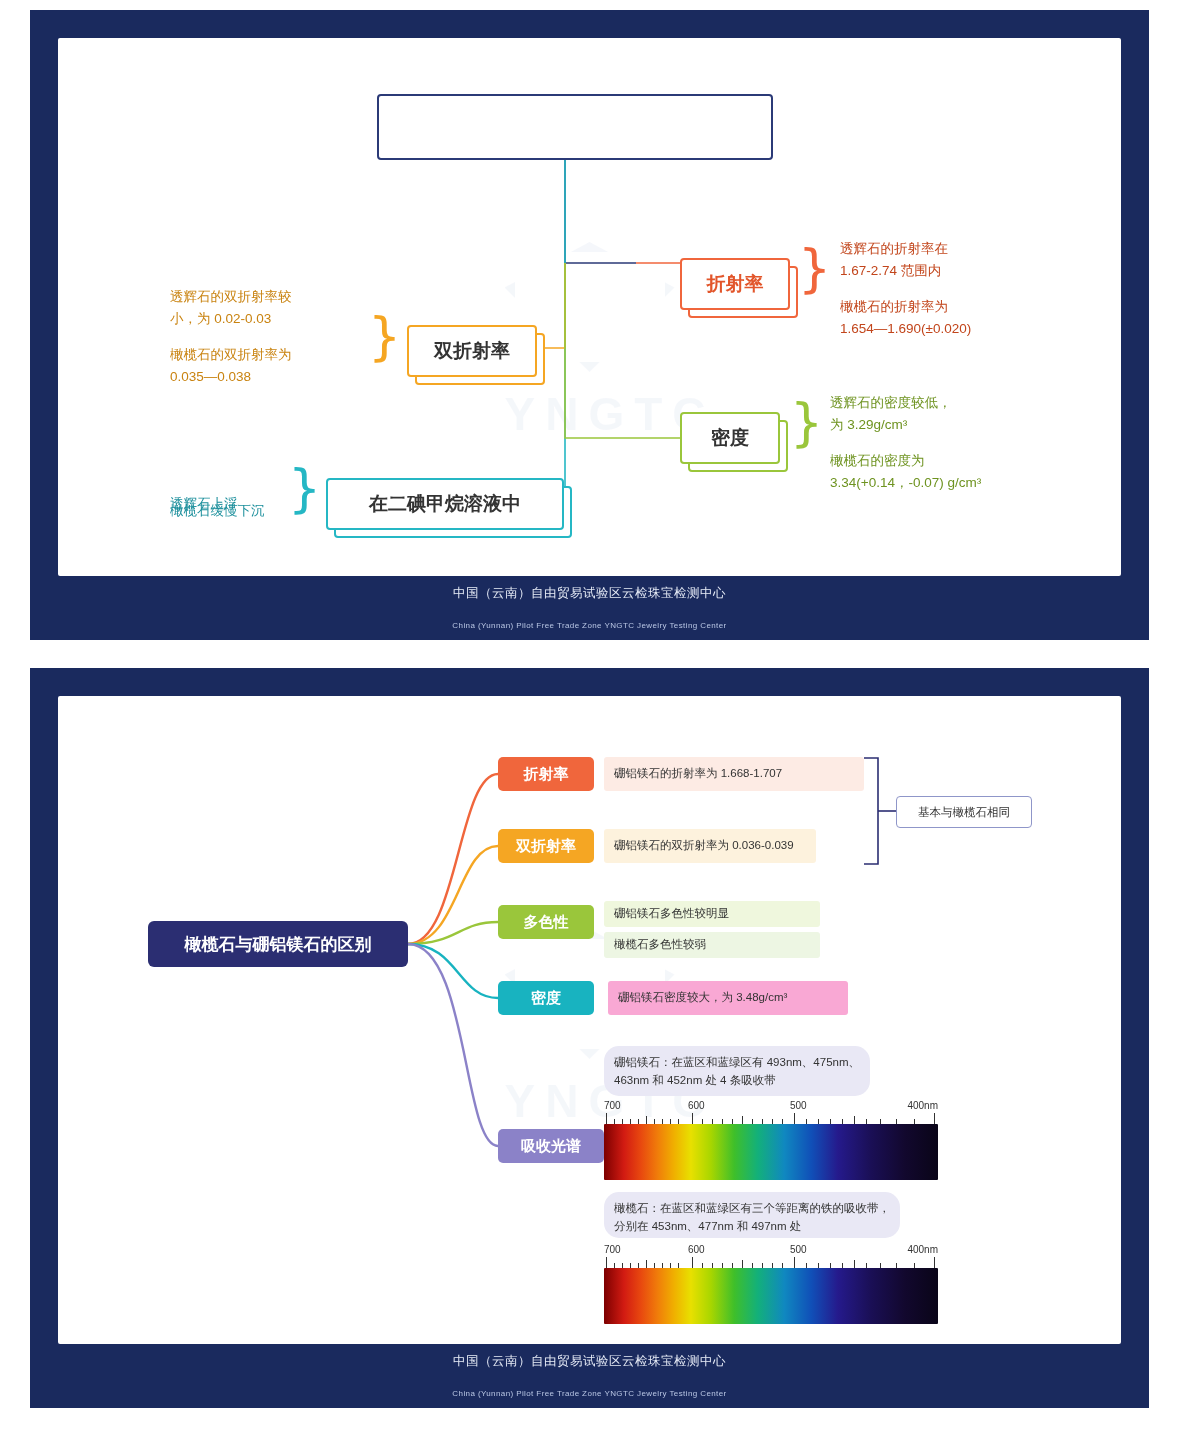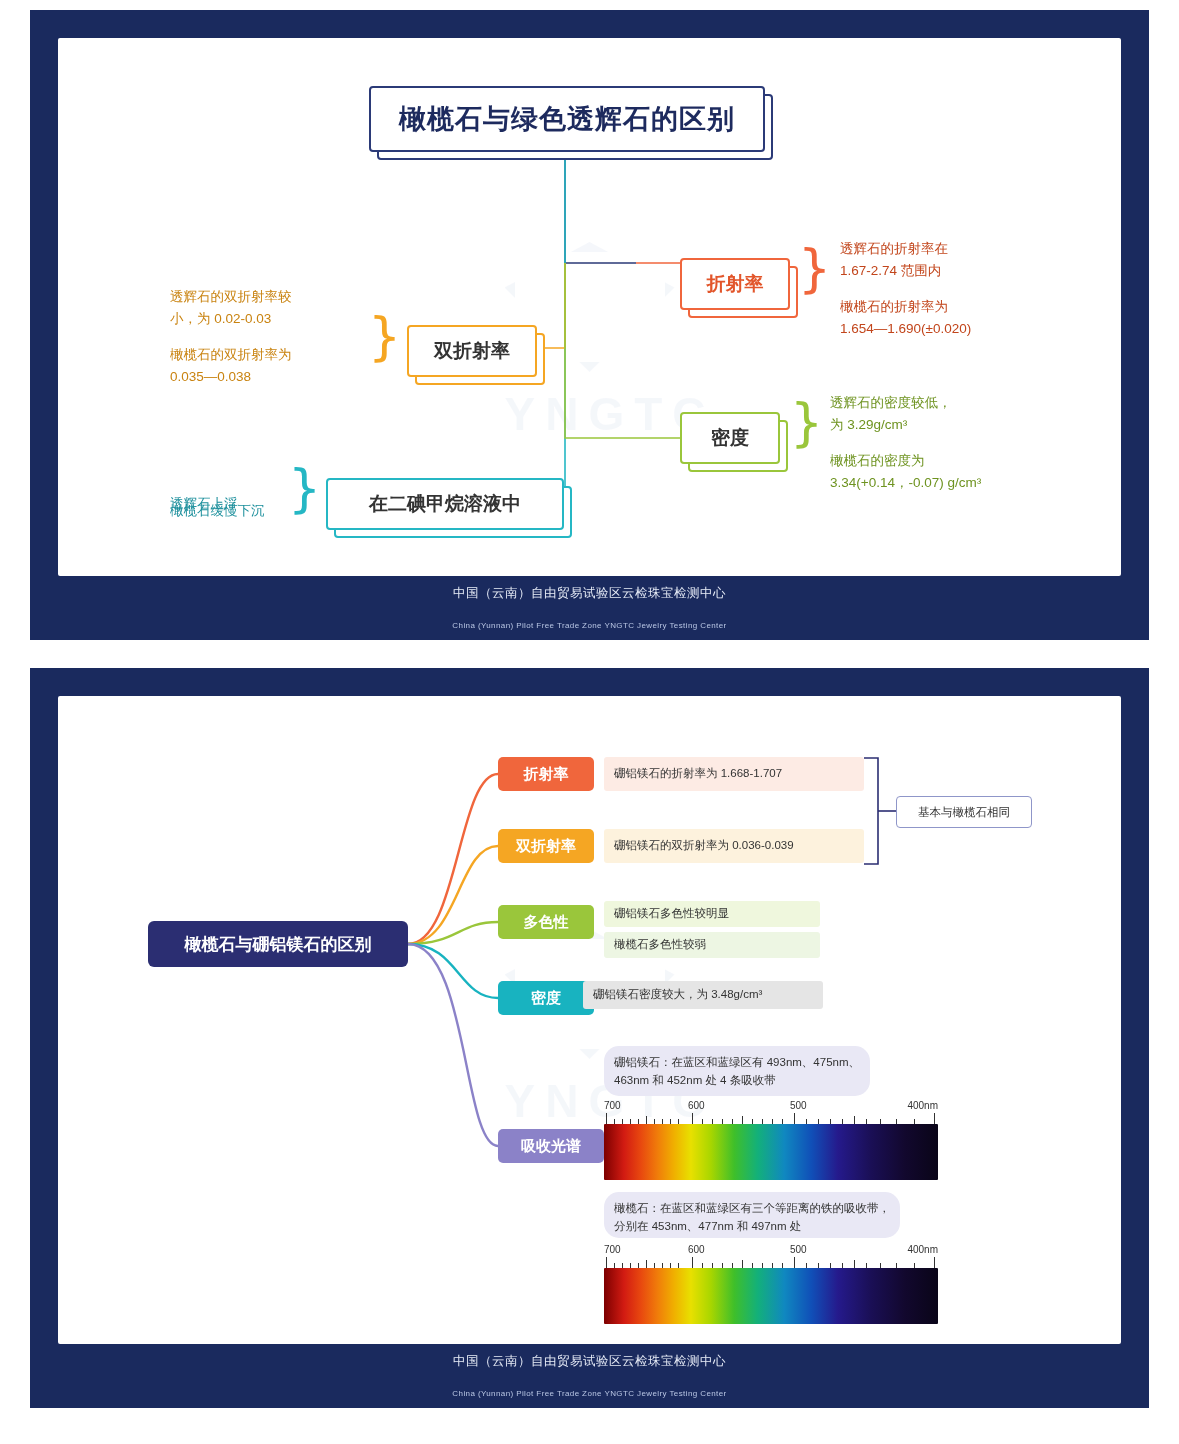--- a/index.html
+++ b/index.html
@@ -58,21 +58,20 @@
       <path d="M507,225 L507,452 " fill="none" stroke="#2b3a77" stroke-width="0"></path>
       <path d="M507,112 L507,462 L268,462" fill="none" stroke="#25b7c4" stroke-width="1.6"></path>
       <path d="M507,300 L578,300" fill="none" stroke="#f0663c" stroke-width="0"></path>
       <path d="M578,225 L626,225" fill="none" stroke="#f0663c" stroke-width="1.6"></path>
       <path d="M507,310 L455,310" fill="none" stroke="#f5a623" stroke-width="1.6"></path>
       <path d="M507,225 L507,310" fill="none" stroke="#f5a623" stroke-width="1.6"></path>
       <path d="M507,225 L507,400 L626,400" fill="none" stroke="#9ac63b" stroke-width="1.6"></path>
     </svg>
 
     <div class="title-sh"></div>
-    <div class="title">橄榄石与绿色透辉石的区别</div>
 
     <div class="node-sh" style="left:630px;top:228px;width:106px;height:48px;border:2px solid #f0663c;"></div>
     <div class="node" style="left:622px;top:220px;width:106px;height:48px;border:2px solid #f0663c;color:#e2552a;font-size:19px;">折射率</div>
     <div class="brace" style="left:740px;top:204px;color:#f0663c;">}</div>
     <div class="txt" style="left:782px;top:200px;color:#c2451b;">透辉石的折射率在
 1.67-2.74 范围内</div>
     <div class="txt" style="left:782px;top:258px;color:#c2451b;">橄榄石的折射率为
 1.654—1.690(±0.020)</div>
 
     <div class="node-sh" style="left:357px;top:295px;width:126px;height:48px;border:2px solid #f5a623;"></div>
@@ -121,30 +120,30 @@
       <path d="M806,62 L820,62 L820,168 L806,168" fill="none" stroke="#2b2e72" stroke-width="1.6"></path>
       <path d="M820,115 L838,115" fill="none" stroke="#2b2e72" stroke-width="1.6"></path>
     </svg>
 
     <div class="root">橄榄石与硼铝镁石的区别</div>
 
     <div class="pill" style="left:440px;top:61px;width:96px;background:#f0663c;">折射率</div>
     <div class="bar" style="left:546px;top:61px;width:260px;height:34px;background:#fdebe4;">硼铝镁石的折射率为 1.668-1.707</div>
 
     <div class="pill" style="left:440px;top:133px;width:96px;background:#f5a623;">双折射率</div>
-    <div class="bar" style="left:546px;top:133px;width:260px;height:34px;background:#fdf2dd;">硼铝镁石的双折射率为 0.036-0.039</div>
+    <div class="bar" style="left:546px;top:133px;width:212px;height:34px;background:#fdf2dd;">硼铝镁石的双折射率为 0.036-0.039</div>
 
     <div class="note" style="left:838px;top:100px;width:134px;height:30px;">基本与橄榄石相同</div>
 
     <div class="pill" style="left:440px;top:209px;width:96px;background:#9ac63b;">多色性</div>
     <div class="bar" style="left:546px;top:205px;width:216px;height:26px;background:#eff7dd;">硼铝镁石多色性较明显</div>
     <div class="bar" style="left:546px;top:236px;width:216px;height:26px;background:#edf6e3;">橄榄石多色性较弱</div>
 
     <div class="pill" style="left:440px;top:285px;width:96px;background:#18b3c0;">密度</div>
-    <div class="bar" style="left:525px;top:285px;width:240px;height:28px;background:#e5e5e5;">硼铝镁石密度较大，为 3.48g/cm³</div>
+    <div class="bar" style="left:550px;top:285px;width:240px;height:34px;background:#f9a8d4;">硼铝镁石密度较大，为 3.48g/cm³</div>
 
     <div class="pill" style="left:440px;top:433px;width:106px;background:#8b82c8;">吸收光谱</div>
     <div class="bar multi" style="left:546px;top:350px;width:266px;height:50px;background:#e9e8f5;">硼铝镁石：在蓝区和蓝绿区有 493nm、475nm、463nm 和 452nm 处 4 条吸收带</div>
     <div class="bar multi" style="left:546px;top:496px;width:296px;height:46px;background:#e9e8f5;">橄榄石：在蓝区和蓝绿区有三个等距离的铁的吸收带，分别在 453nm、477nm 和 497nm 处</div>
 
     <div class="spec" style="left:546px;top:404px;width:334px;">
       <div class="scale">
         <span class="lbl" style="left:0;">700</span>
         <span class="lbl" style="left:84px;">600</span>
         <span class="lbl" style="left:186px;">500</span>

